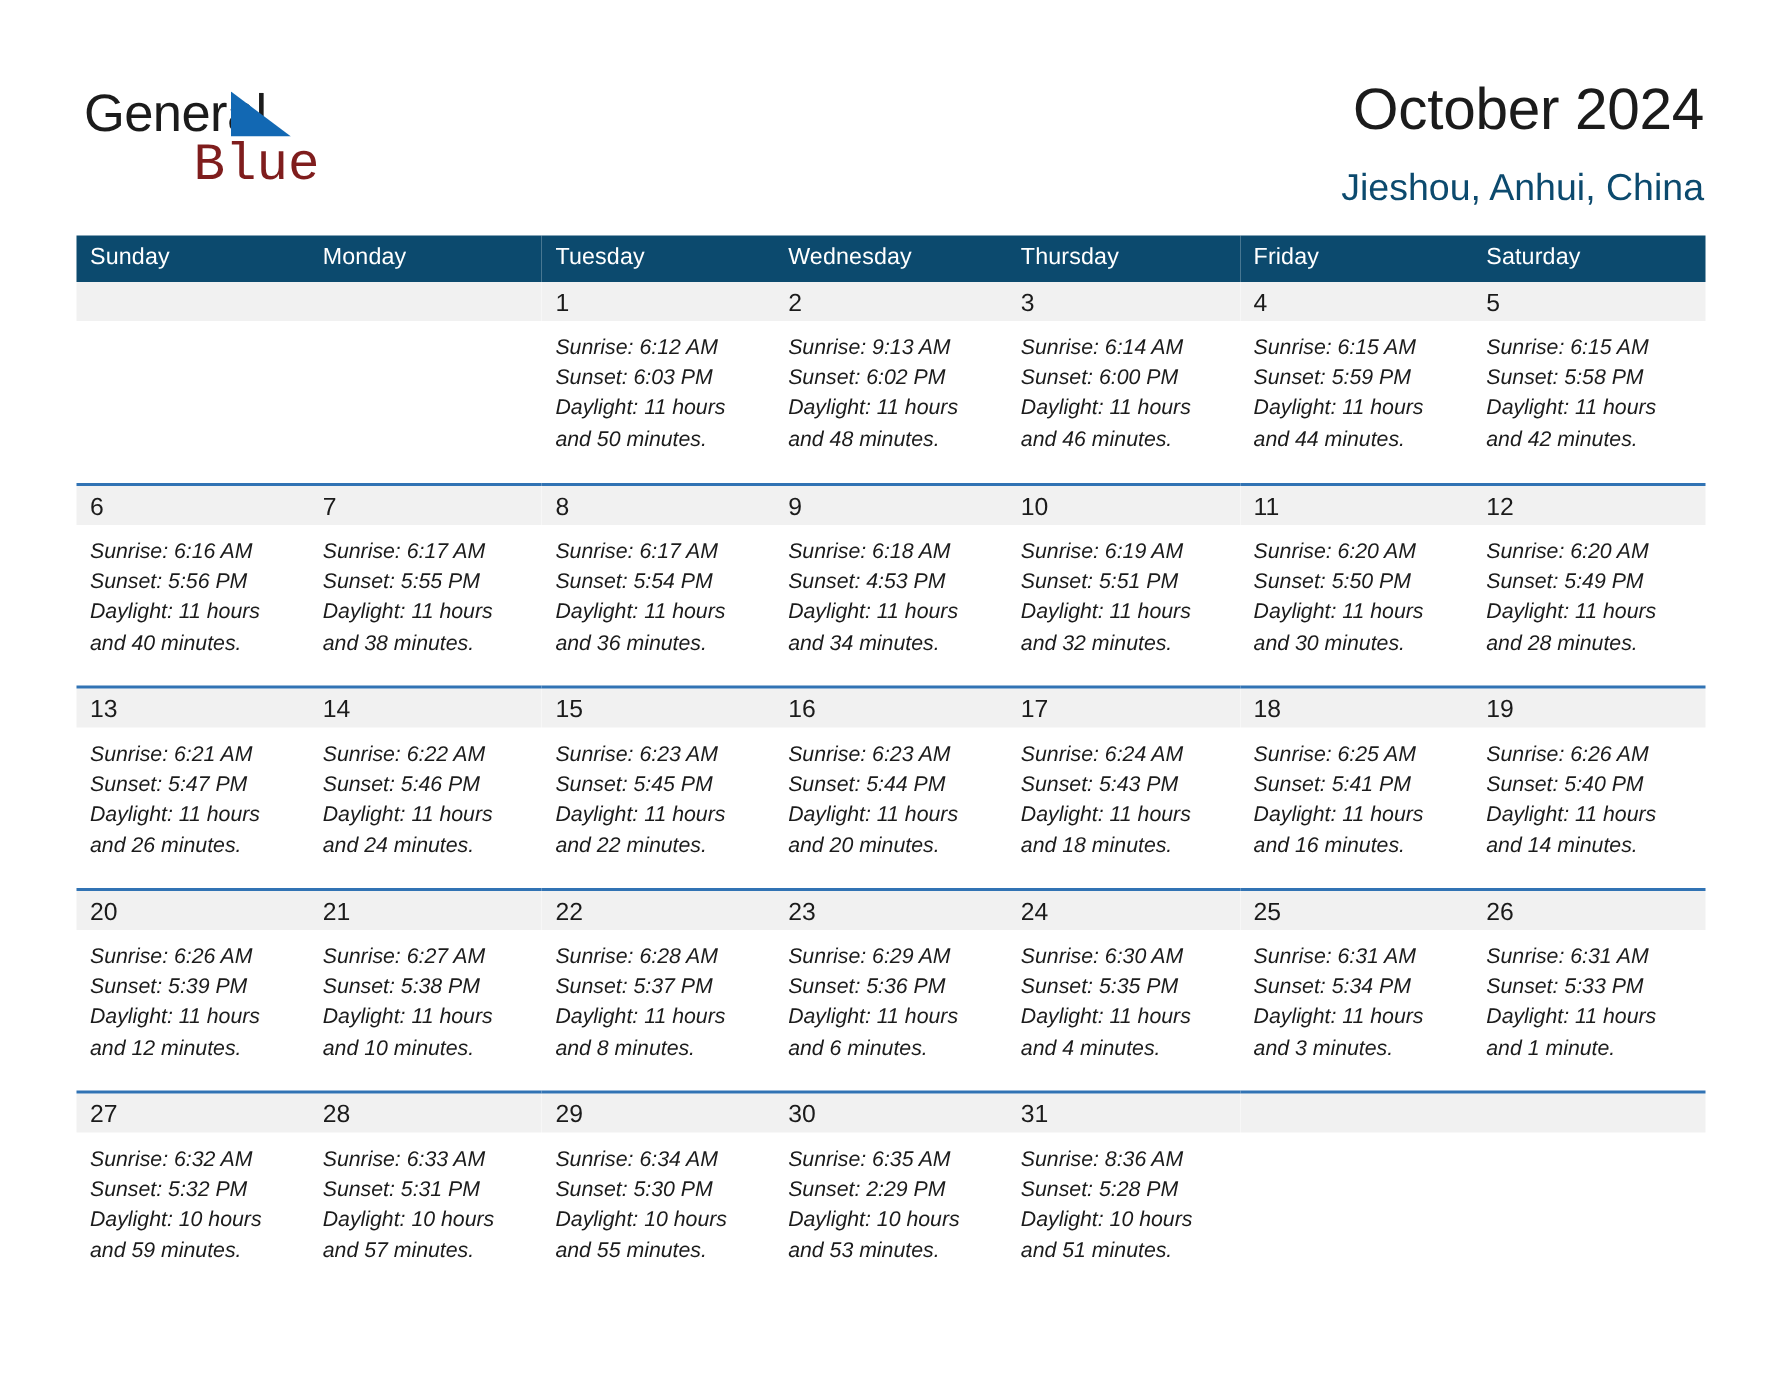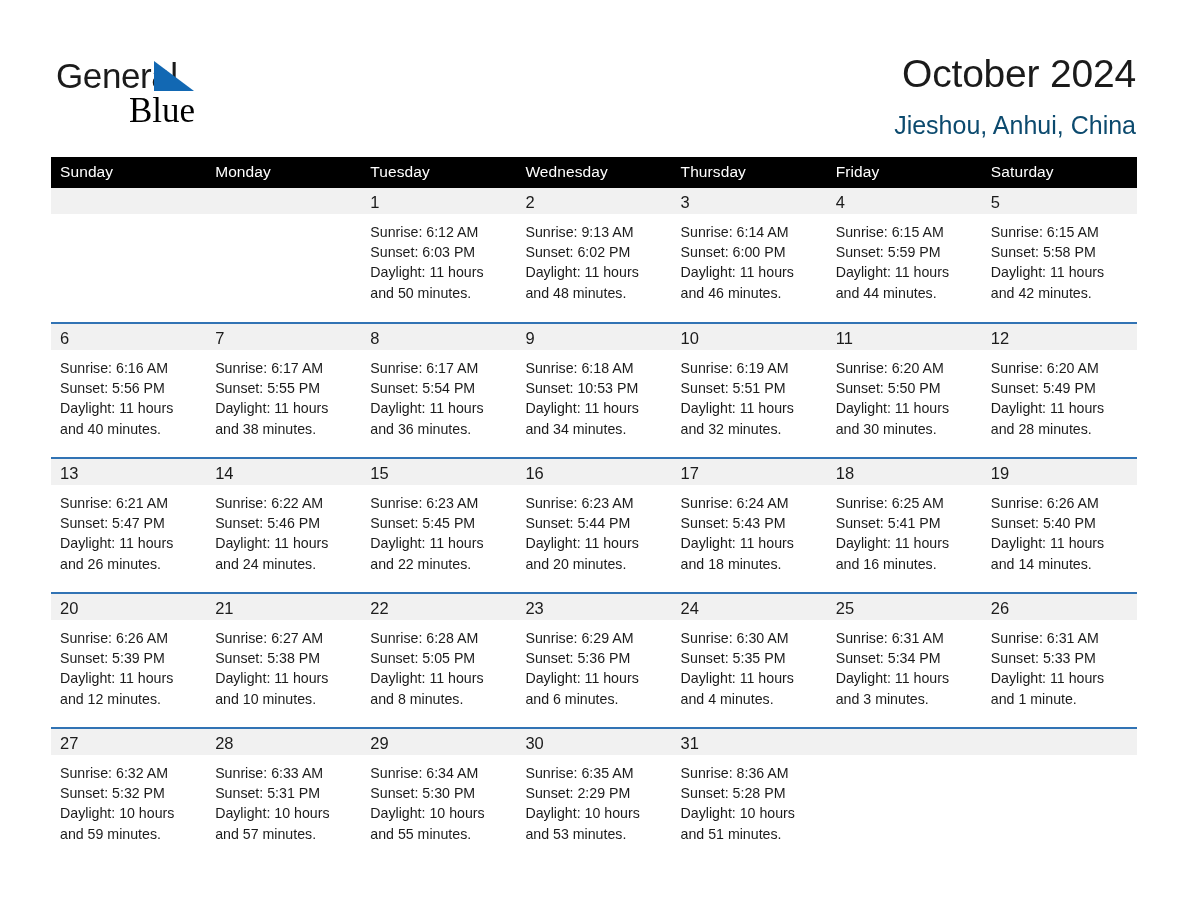--- a/index.html
+++ b/index.html
@@ -55,26 +55,26 @@
   .logo-triangle {
     position: absolute;
     left: 100px;
     top: 13px;
     width: 40px;
     height: 30px;
   }
   .logo-blue {
     font-size: 35px;
     line-height: 35px;
-    color: #000000;
+    color: #7f1d1d;
     position: absolute;
     left: 75px;
     top: 45px;
     white-space: nowrap;
-    font-family: Liberation Serif, serif;
+    font-family: Liberation Mono, monospace;
   }
 
   
   .title-block {
     text-align: right;
     flex: 0 0 auto;
     padding-top: 2px;
   }
   .cal-title {
     font-size: 39px;
@@ -96,21 +96,21 @@
 
   
   .calendar {
     width: 1086px;
     margin: 0 auto;
     border-collapse: collapse;
     table-layout: fixed;
   }
 
   .weekday-row th {
-    background: #000000;
+    background: #0c4a6e;
     color: #ffffff;
     font-size: 15.5px;
     font-weight: normal;
     text-align: left;
     padding: 6px 0 7px 9px;
     height: 18px;
     letter-spacing: 0.1px;
   }
 
   .week-row {
@@ -136,20 +136,21 @@
     color: #1b1b1b;
   }
   .daynum-band.empty {
     color: transparent;
   }
   .cellbody {
     padding: 8px 7px 0 9px;
     font-size: 14.2px;
     line-height: 20.2px;
     color: #1b1b1b;
+    font-style: italic;
   }
   .cellbody div {
     white-space: nowrap;
   }
   .cell-empty .cellbody { visibility: hidden; }
 </style>
 </head>
 <body>
 
 <div class="page">
@@ -274,21 +275,21 @@
               <div>Sunrise: 6:17 AM</div>
               <div>Sunset: 5:54 PM</div>
               <div>Daylight: 11 hours</div>
               <div>and 36 minutes.</div>
             </div>
           </td>
           <td class="daycell">
             <div class="daynum-band">9</div>
             <div class="cellbody">
               <div>Sunrise: 6:18 AM</div>
-              <div>Sunset: 10:53 PM</div>
+              <div>Sunset: 4:53 PM</div>
               <div>Daylight: 11 hours</div>
               <div>and 34 minutes.</div>
             </div>
           </td>
           <td class="daycell">
             <div class="daynum-band">10</div>
             <div class="cellbody">
               <div>Sunrise: 6:19 AM</div>
               <div>Sunset: 5:51 PM</div>
               <div>Daylight: 11 hours</div>
@@ -395,21 +396,21 @@
               <div>Sunrise: 6:27 AM</div>
               <div>Sunset: 5:38 PM</div>
               <div>Daylight: 11 hours</div>
               <div>and 10 minutes.</div>
             </div>
           </td>
           <td class="daycell">
             <div class="daynum-band">22</div>
             <div class="cellbody">
               <div>Sunrise: 6:28 AM</div>
-              <div>Sunset: 5:05 PM</div>
+              <div>Sunset: 5:37 PM</div>
               <div>Daylight: 11 hours</div>
               <div>and 8 minutes.</div>
             </div>
           </td>
           <td class="daycell">
             <div class="daynum-band">23</div>
             <div class="cellbody">
               <div>Sunrise: 6:29 AM</div>
               <div>Sunset: 5:36 PM</div>
               <div>Daylight: 11 hours</div>

